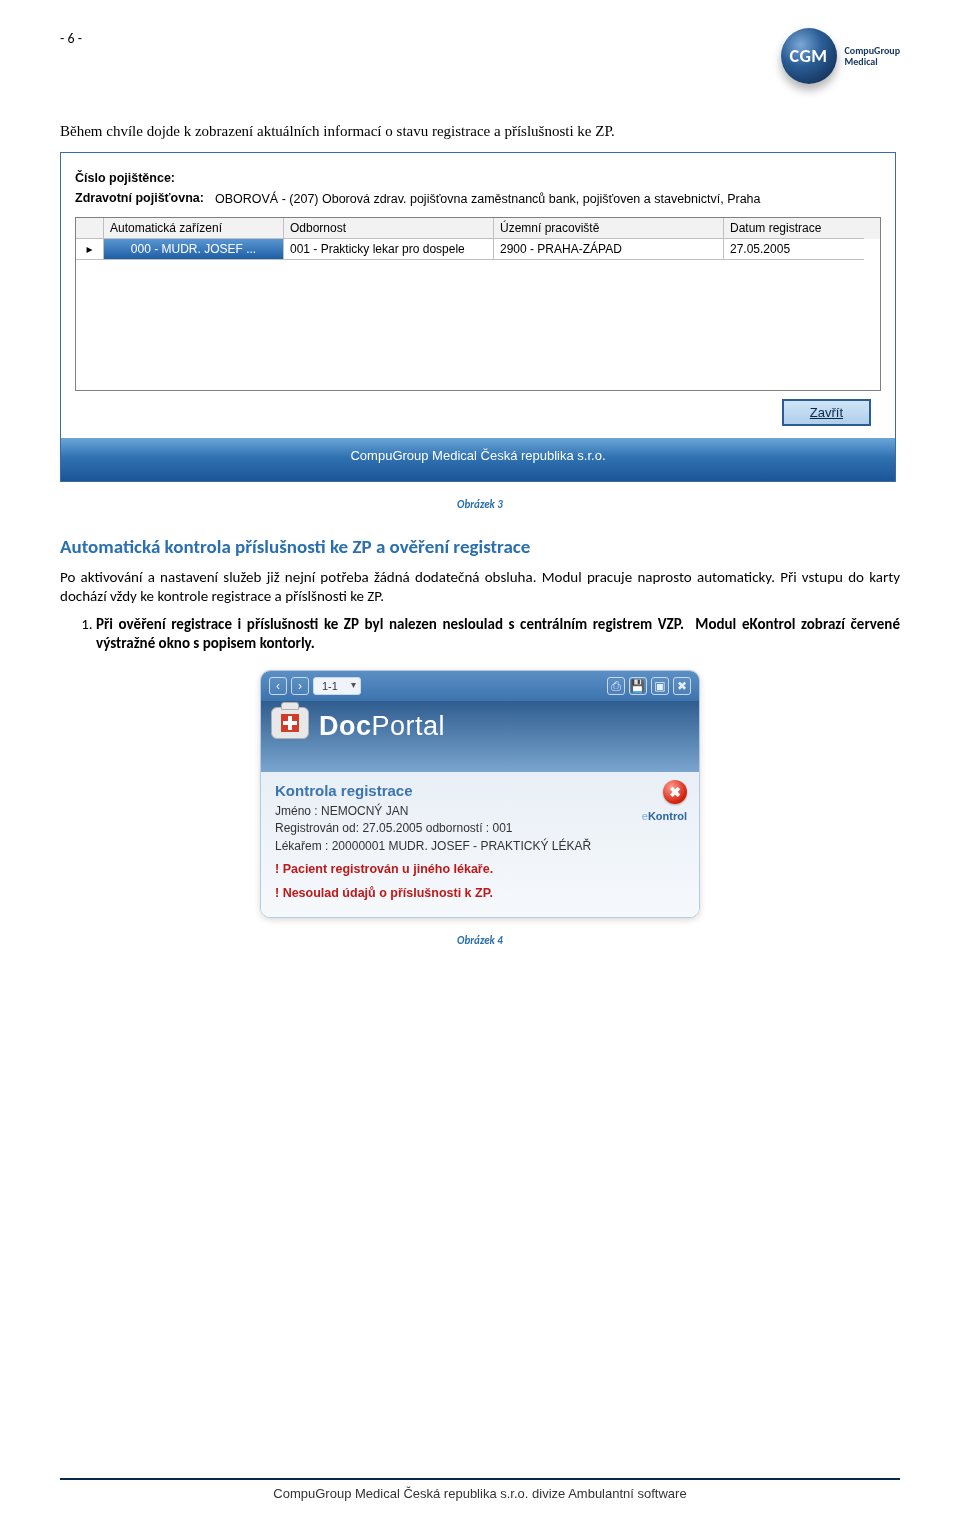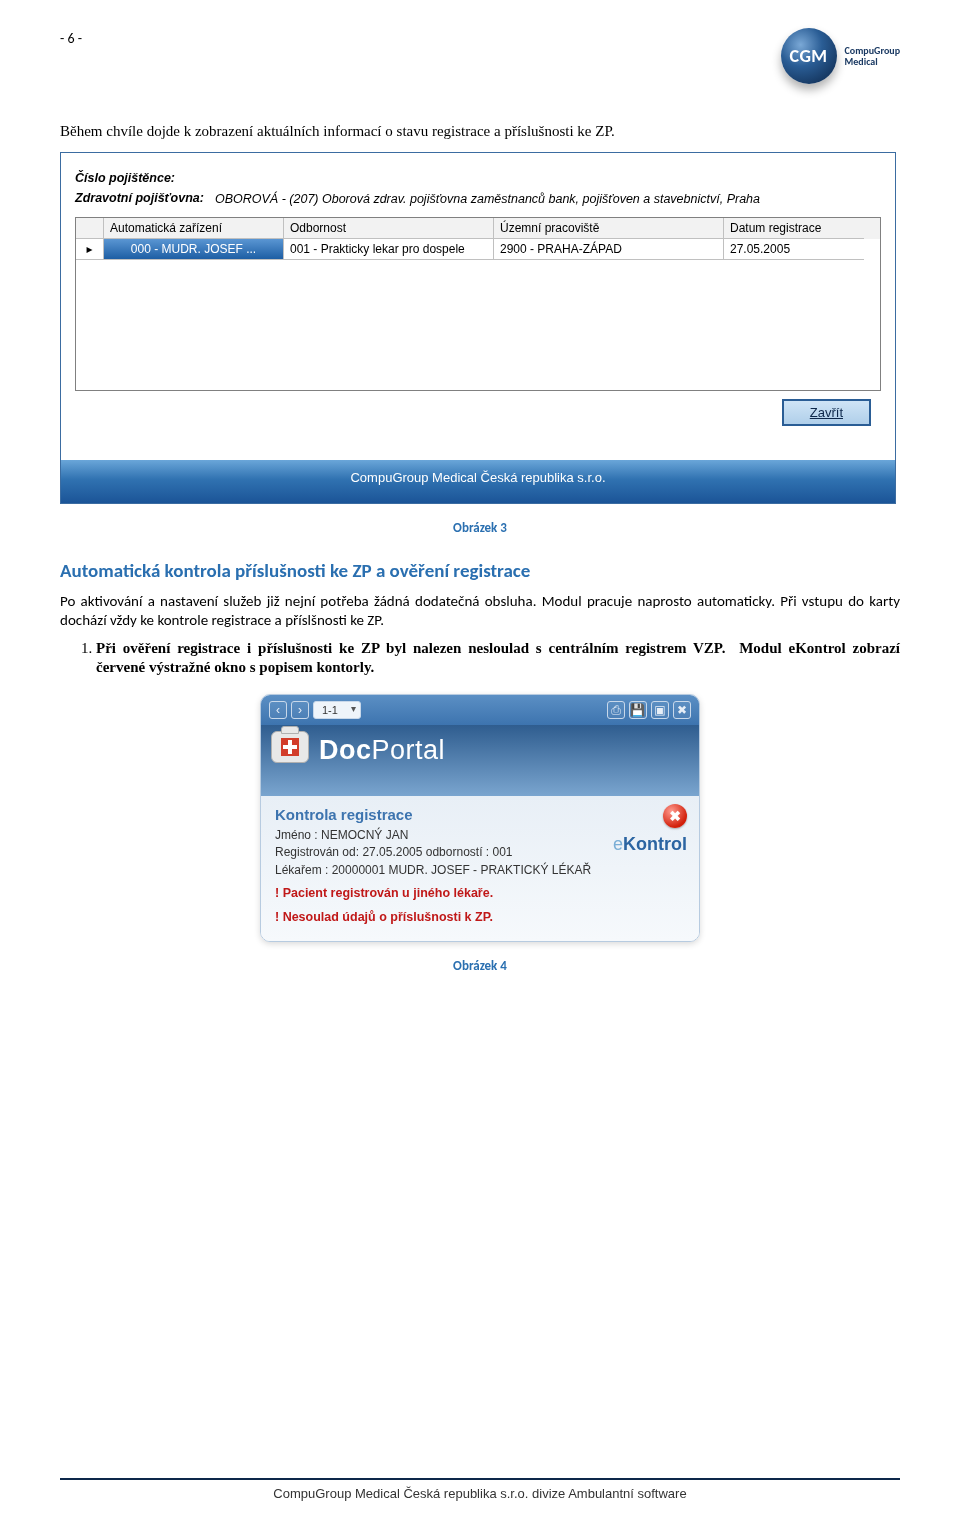--- a/index.html
+++ b/index.html
@@ -65,21 +65,21 @@
     font-size: 26px;
     font-weight: bold;
     color: #fff;
   }
   .dlg-body {
     background: #fff;
     padding: 18px 14px 8px 14px;
     font-family: Arial, sans-serif;
     font-size: 12.5px;
   }
-  .info-row { display: flex; margin-bottom: 6px; font-style: italic; }
+  .info-row { display: flex; margin-bottom: 6px; }
   .info-label { width: 140px; font-weight: bold; }
   .info-val { flex: 1; line-height: 1.3; }
   .info-val.blurred { color: transparent; text-shadow: 0 0 6px rgba(0,0,0,0.4); }
 
   .grid {
     border: 1px solid #808080;
     margin-top: 10px;
     font-size: 12px;
   }
   .grid-head, .grid-row { display: flex; }
@@ -96,21 +96,21 @@
   .col-a { width: 180px; }
   .col-b { width: 210px; }
   .col-c { width: 230px; }
   .col-d { width: 140px; border-right: none; }
   .grid-row .col-mark { text-align: center; }
   .grid-row .col-a { color: #fff; background: linear-gradient(to bottom, #5a96d3, #1d5ea4); text-align: center; }
   .grid-empty { height: 130px; border-bottom: none; }
 
   .btn-zavrit {
     float: right;
-    margin: 8px 10px 26px 0;
+    margin: 8px 10px 4px 0;
     background: linear-gradient(to bottom, #cfe4f6, #b0cfea);
     border: 2px solid #2a5d95;
     padding: 4px 26px;
     font-family: Arial, sans-serif;
     font-size: 13px;
     color: #0d274a;
     text-decoration: underline;
   }
   .dlg-footer {
     clear: both;
@@ -119,34 +119,35 @@
     font-family: Arial, sans-serif;
     font-size: 13px;
     text-align: center;
     padding: 10px 0 18px 0;
   }
 
   .caption {
     text-align: center;
     color: #2a6fb0;
     font-weight: bold;
-    font-size: 13px;
+    font-size: 11px;
     margin: 16px 0 24px 0;
+    font-style: italic;
   }
 
   .heading2 {
     color: #2a6fb0;
     font-size: 19px;
     font-weight: bold;
     margin: 6px 0 10px 0;
   }
   .para2 { text-align: justify; line-height: 1.3; margin-bottom: 6px; }
 
   ol.body-list { margin: 8px 0 0 36px; }
-  ol.body-list li { text-align: justify; line-height: 1.3; margin-bottom: 16px; font-family: Liberation Serif, serif; }
+  ol.body-list li { text-align: justify; line-height: 1.3; margin-bottom: 16px; }
   ol.body-list li .b1 { font-weight: bold; }
 
   
   .dp {
     width: 440px;
     margin: 14px auto 0 auto;
     border-radius: 10px;
     overflow: hidden;
     border: 1px solid #b7cbe0;
     box-shadow: 0 2px 6px rgba(0,0,0,0.15);
@@ -219,21 +220,21 @@
     width: 24px; height: 24px; border-radius: 50%;
     background: radial-gradient(circle at 35% 30%, #ff9b8f, #d21f0a 70%);
     box-shadow: 0 1px 2px rgba(0,0,0,0.3);
     display: flex; align-items: center; justify-content: center;
     color: #fff; font-weight: bold; font-size: 14px;
   }
   .dp-ek {
     position: absolute;
     right: 12px;
     top: 38px;
-    font-size: 18px;
+    font-size: 11px;
     font-weight: bold;
     font-family: Arial, sans-serif;
   }
   .dp-ek .e { color: #7aaed6; font-weight: normal; }
   .dp-ek .k { color: #2c65a2; }
   .dp-line { color: #333; font-size: 12px; line-height: 1.45; }
   .dp-warn { color: #c01818; font-weight: bold; font-size: 12.5px; line-height: 1.6; margin-top: 4px; }
 
   .footer {
     position: absolute;

